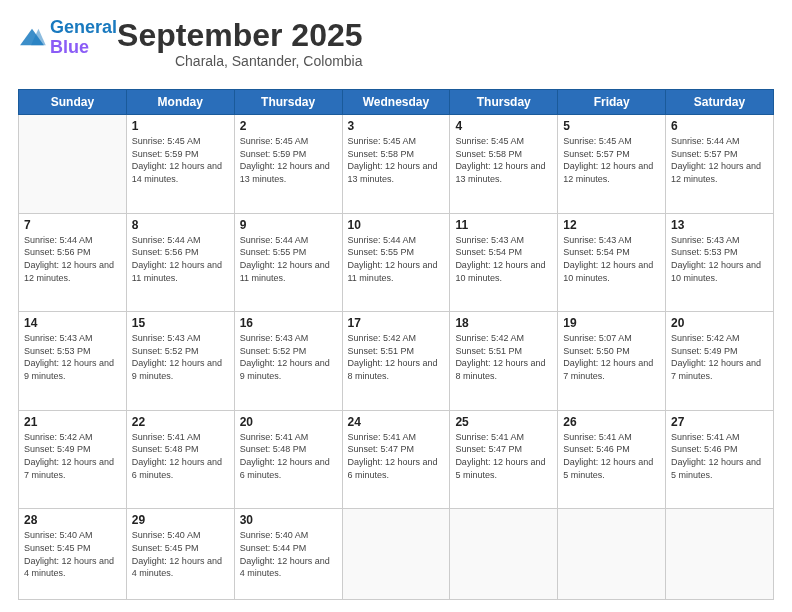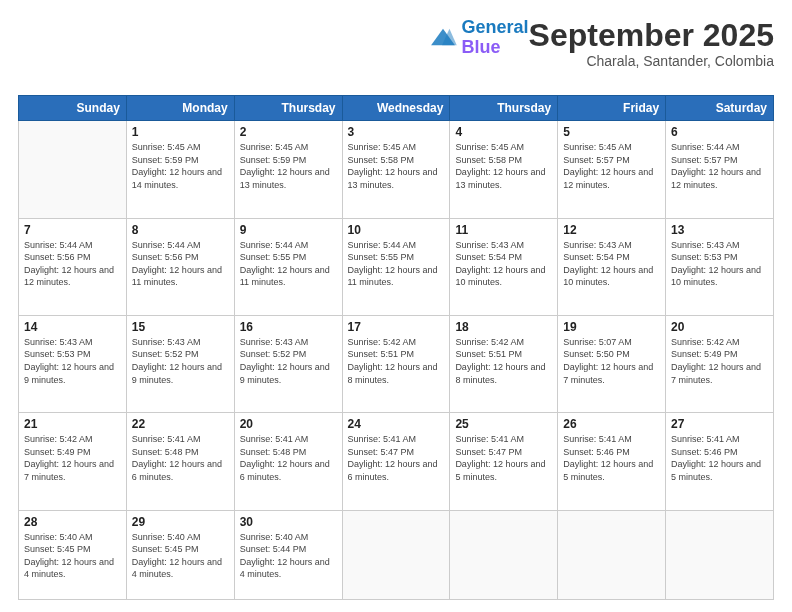--- a/index.html
+++ b/index.html
@@ -12,23 +12,23 @@
     }
     .page {
       width: 792px;
       height: 612px;
       padding: 18px 18px 12px 18px;
       display: flex;
       flex-direction: column;
     }
     .header {
       display: flex;
-      justify-content: flex-end;
+      justify-content: flex-start;
       align-items: flex-start;
-      margin-bottom: 26px;
+      margin-bottom: 20px;
     }
     .logo {
       display: flex;
       align-items: center;
       gap: 4px;
     }
     .logo-text {
       font-size: 18px;
       font-weight: bold;
       color: #333;
@@ -57,21 +57,21 @@
     .calendar {
       flex: 1;
       border: 1px solid #ccc;
       border-collapse: collapse;
       width: 100%;
       table-layout: fixed;
     }
     .calendar th {
       background-color: #2a6eba;
       color: #fff;
-      text-align: right;
+      text-align: center;
       padding: 5px 6px;
       font-size: 12px;
       border: 1px solid #1a5a9a;
     }
     .calendar td {
       vertical-align: top;
       border: 1px solid #ccc;
       padding: 4px 5px;
       font-size: 9.5px;
       color: #333;

